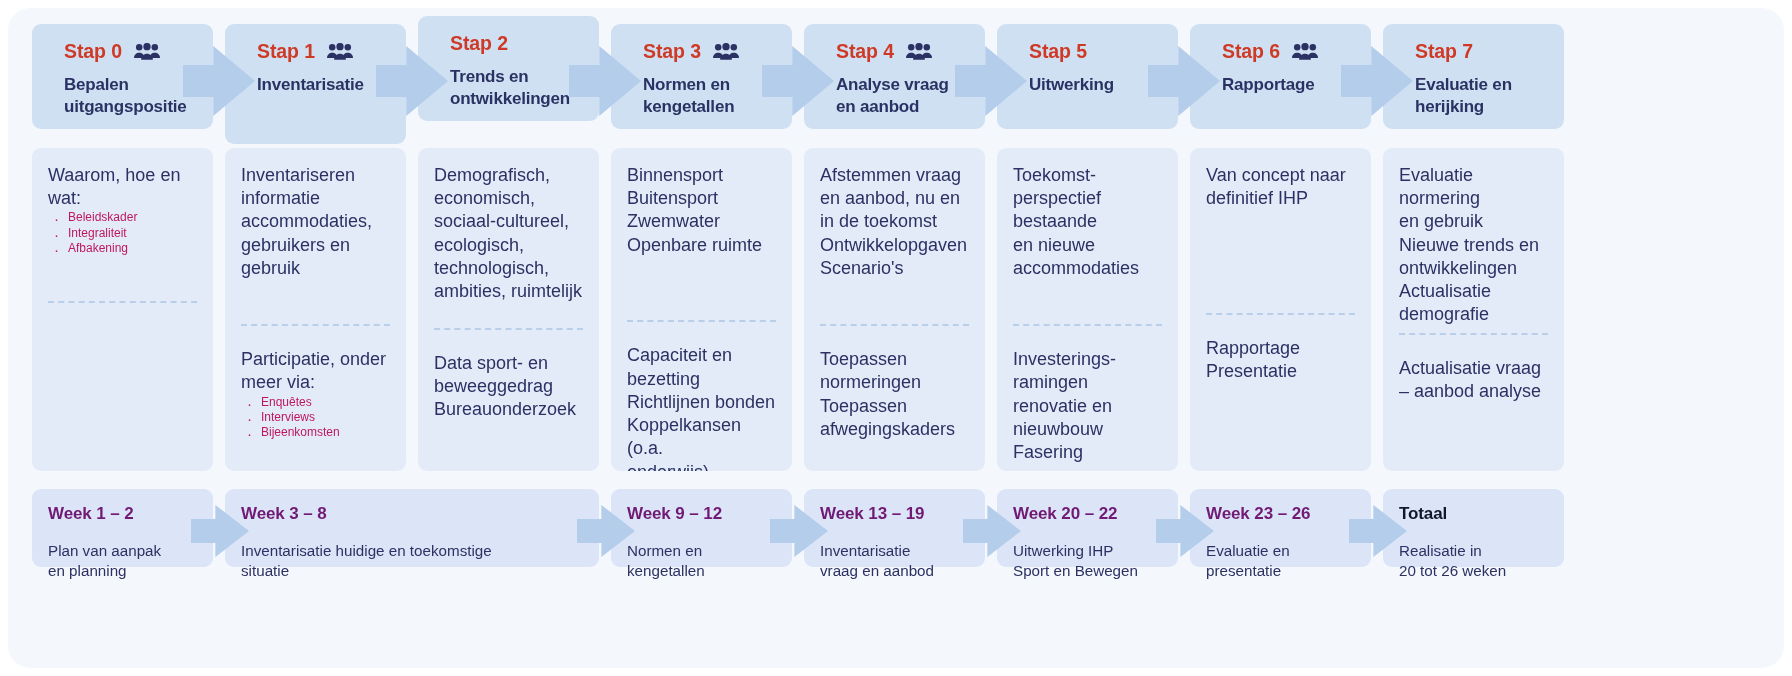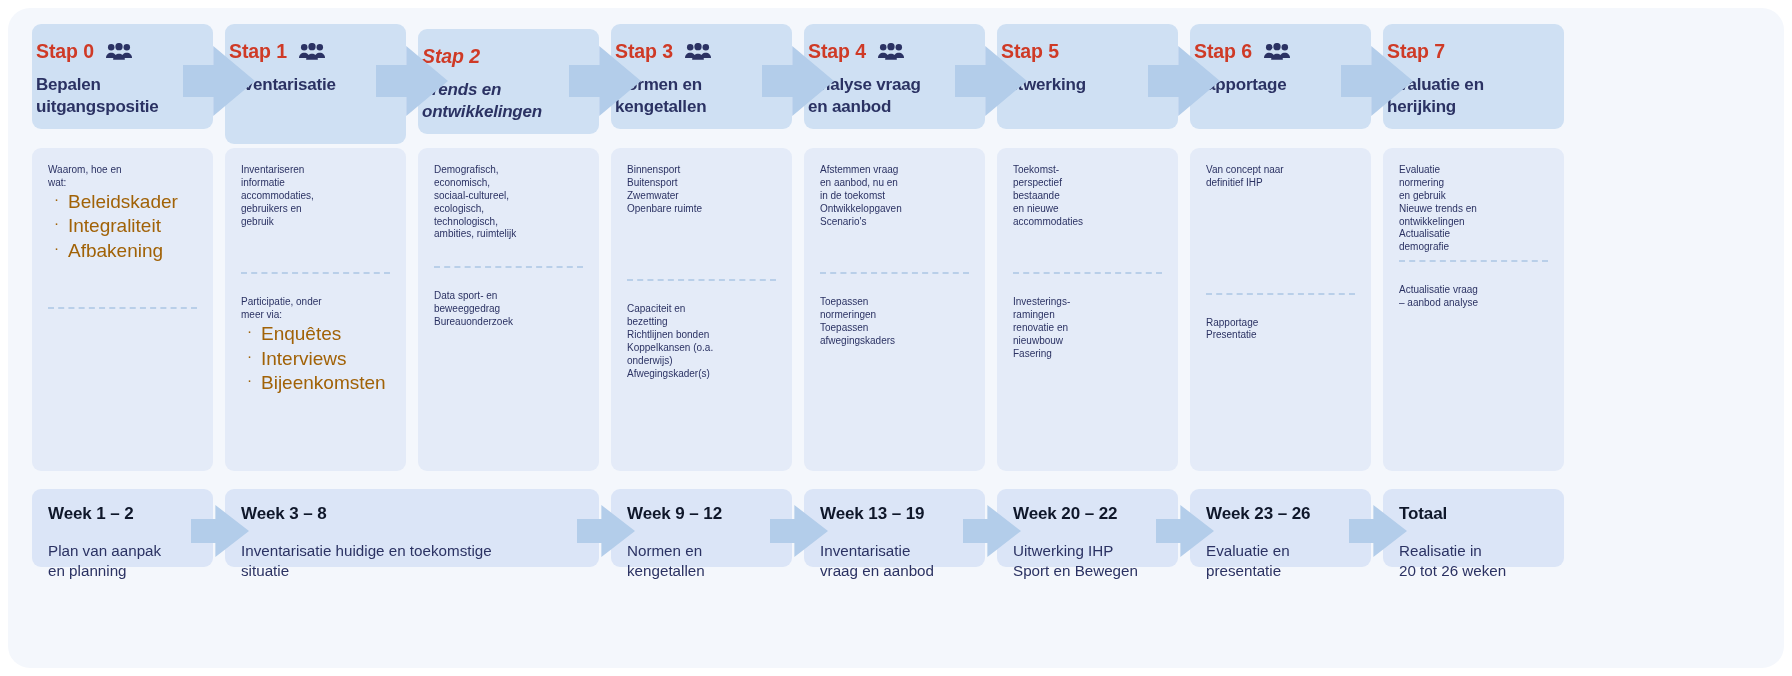--- a/index.html
+++ b/index.html
@@ -34,21 +34,21 @@
   
   .card {
     position: absolute;
     box-sizing: border-box;
     border-radius: 9px;
   }
 
   
   .step-card {
     background: #cfe0f3;
-    padding: 14px 16px 0 4px;
+    padding: 14px 16px 0 32px;
   }
   .step-head {
     display: flex;
     align-items: center;
     gap: 12px;
     height: 26px;
   }
   .step-label {
     color: #cf3a26;
     font-size: 19.5px;
@@ -80,32 +80,32 @@
   .arrow svg { display: block; }
 
   
   .detail-card {
     background: #e4ebf8;
     padding: 16px 16px 12px 16px;
     overflow: hidden;
   }
   .detail-text {
     color: #2b3263;
-    font-size: 10px;
+    font-size: 18px;
     line-height: 1.29;
     white-space: pre-line;
   }
   .detail-list {
     margin: 0;
     padding: 0;
     list-style: none;
   }
   .detail-list li {
-    color: #a16207;
-    font-size: 19px;
+    color: #be185d;
+    font-size: 12px;
     line-height: 1.29;
     padding-left: 20px;
     position: relative;
   }
   .detail-list li::before {
     content: "\00B7";
     position: absolute;
     left: 6px;
     top: -1px;
     font-size: 15.2px;
@@ -118,21 +118,21 @@
     border-top: 2px dashed #b9cfe9;
   }
   .lower-block { }
 
   
   .week-card {
     background: #dbe5f7;
     padding: 15px 16px 0 16px;
   }
   .week-label {
-    color: #0f172a;
+    color: #701a75;
     font-size: 17px;
     font-weight: bold;
     letter-spacing: -0.1px;
     white-space: nowrap;
   }
   .week-label.accent { color: #0f172a; }
   .week-text {
     margin-top: 17px;
     color: #2b3263;
     font-size: 15.2px;
@@ -179,21 +179,21 @@
             <path d="M11 25.5c0-5.6 4-9 9-9s9 3.4 9 9z" fill="#2b3263"></path>
           </svg>
         </div>
         <div class="step-title" style="white-space: pre-line;">Inventarisatie</div>
       </div>
       <div class="arrow" style="left: 376px; top: 46px;">
         <svg width="72" height="70" viewBox="0 0 72 70">
           <path d="M0 18.900000000000002 H30.24 V0 L72 35 L30.24 70 V51.1 H0 Z" fill="#b3cdea"></path>
         </svg>
       </div>
-      <div class="card step-card" style="left: 418px; top: 29px; width: 181px; height: 105px; font-style: italic;">
+      <div class="card step-card" style="left: 418px; top: 16px; width: 181px; height: 105px;">
         <div class="step-head">
           <span class="step-label">Stap 2</span>
         </div>
         <div class="step-title" style="white-space: pre-line;">Trends en
 ontwikkelingen</div>
       </div>
       <div class="arrow" style="left: 569px; top: 46px;">
         <svg width="72" height="70" viewBox="0 0 72 70">
           <path d="M0 18.900000000000002 H30.24 V0 L72 35 L30.24 70 V51.1 H0 Z" fill="#b3cdea"></path>
         </svg>

